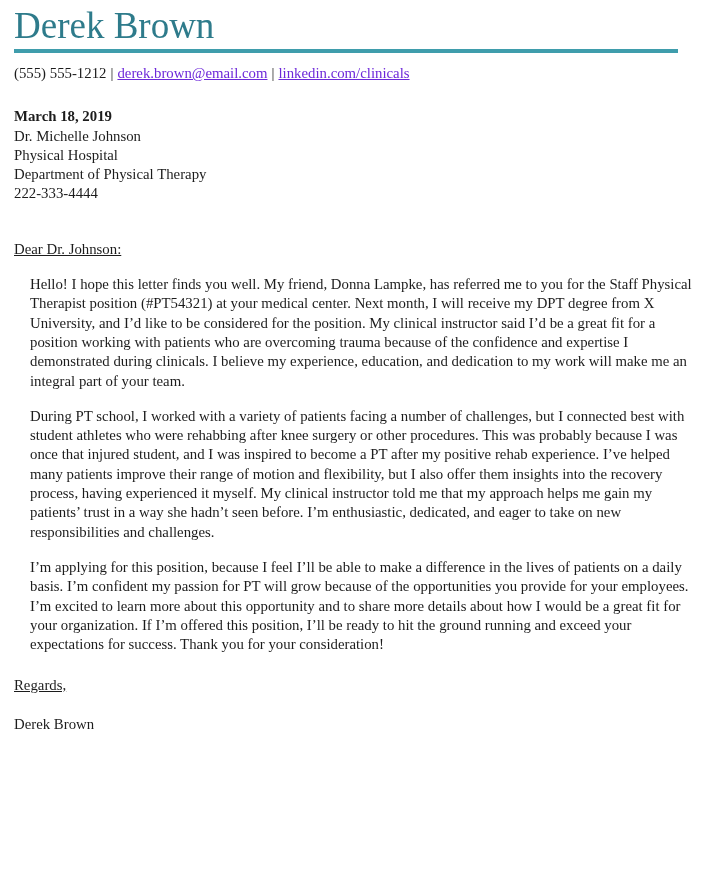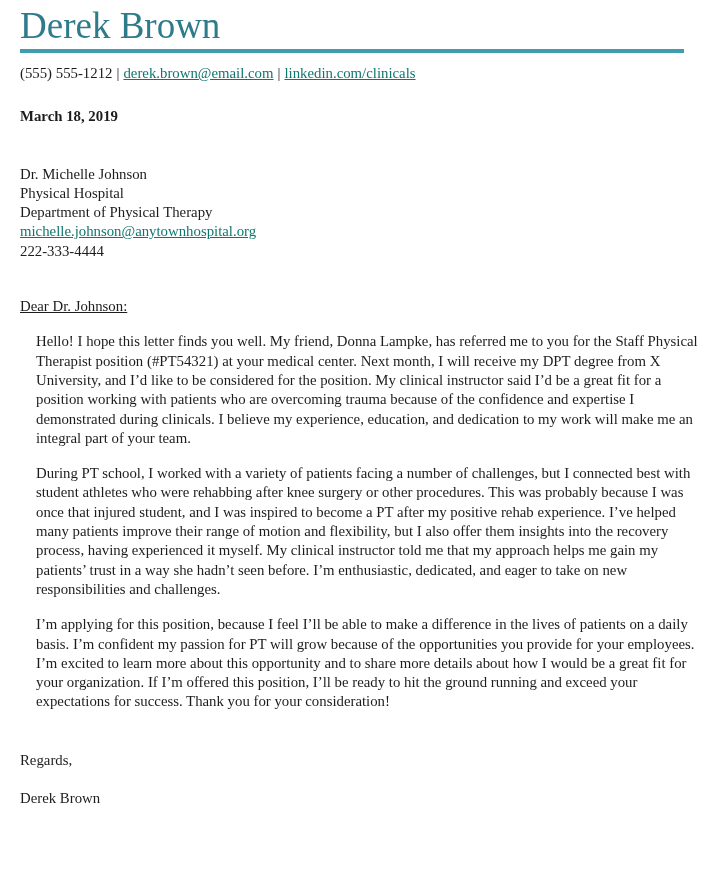--- a/index.html
+++ b/index.html
@@ -6,21 +6,21 @@
     margin: 0;
     padding: 0;
     background: #ffffff;
   }
   .page {
     position: relative;
     width: 713px;
     height: 841px;
     box-sizing: border-box;
     background: #ffffff;
-    padding: 4px 23px 0 20px;
+    padding: 4px 23px 0 14px;
     overflow: hidden;
     font-family: "Liberation Serif", "DejaVu Serif", serif;
     font-size: 14.8px;
     line-height: 19.3px;
     color: #1c1c1c;
     border-radius: 32px;
   }
   .name-heading {
     margin: 0;
     font-family: "Liberation Serif", "DejaVu Serif", serif;
@@ -35,54 +35,53 @@
     height: 4px;
     background: #3f9dac;
     margin-top: 1px;
   }
   .contact-line {
     margin-top: 11px;
     white-space: nowrap;
   }
   .sep { margin: 0 4px; color: #1c1c1c; }
   a.link {
-    color: #0f766e;
+    color: #6d28d9;
     text-decoration: underline;
     cursor: pointer;
   }
   .date-line { margin-top: 24px; font-weight: bold; }
-  .recipient-block { margin-top: 38px; }
+  .recipient-block { }
   .recipient-block > div { min-height: 19.3px; }
   .salutation { margin-top: 36px; text-decoration: underline; }
   .para {
     margin: 16px 0 0 16px;
     width: 668px;
   }
-  .closing { margin-top: 39px; }
+  .closing { margin-top: 22px; text-decoration: underline; }
   .signature { margin-top: 19px; }
 </style>
 </head>
 <body>
 
 <div class="page">
 
   <h1 class="name-heading">Derek Brown</h1>
   <div class="rule"></div>
 
   <div class="contact-line">
     <span>(555) 555-1212</span><span class="sep">|</span><a class="link" href="#">derek.brown@email.com</a><span class="sep">|</span><a class="link" href="#">linkedin.com/clinicals</a>
   </div>
 
   <div class="date-line">March 18, 2019</div>
 
   <div class="recipient-block">
     <div>Dr. Michelle Johnson</div>
     <div>Physical Hospital</div>
     <div>Department of Physical Therapy</div>
-    <div><a class="link" href="#">michelle.johnson@anytownhospital.org</a></div>
     <div>222-333-4444</div>
   </div>
 
   <div class="salutation">Dear Dr. Johnson:</div>
 
   <p class="para">Hello! I hope this letter finds you well. My friend, Donna Lampke, has referred me to you for the Staff Physical Therapist position (#PT54321) at your medical center. Next month, I will receive my DPT degree from X University, and I’d like to be considered for the position. My clinical instructor said I’d be a great fit for a position working with patients who are overcoming trauma because of the confidence and expertise I demonstrated during clinicals. I believe my experience, education, and dedication to my work will make me an integral part of your team.</p>
   <p class="para">During PT school, I worked with a variety of patients facing a number of challenges, but I connected best with student athletes who were rehabbing after knee surgery or other procedures. This was probably because I was once that injured student, and I was inspired to become a PT after my positive rehab experience. I’ve helped many patients improve their range of motion and flexibility, but I also offer them insights into the recovery process, having experienced it myself. My clinical instructor told me that my approach helps me gain my patients’ trust in a way she hadn’t seen before. I’m enthusiastic, dedicated, and eager to take on new responsibilities and challenges.</p>
   <p class="para">I’m applying for this position, because I feel I’ll be able to make a difference in the lives of patients on a daily basis. I’m confident my passion for PT will grow because of the opportunities you provide for your employees. I’m excited to learn more about this opportunity and to share more details about how I would be a great fit for your organization. If I’m offered this position, I’ll be ready to hit the ground running and exceed your expectations for success. Thank you for your consideration!</p>
 
   <div class="closing">Regards,</div>

